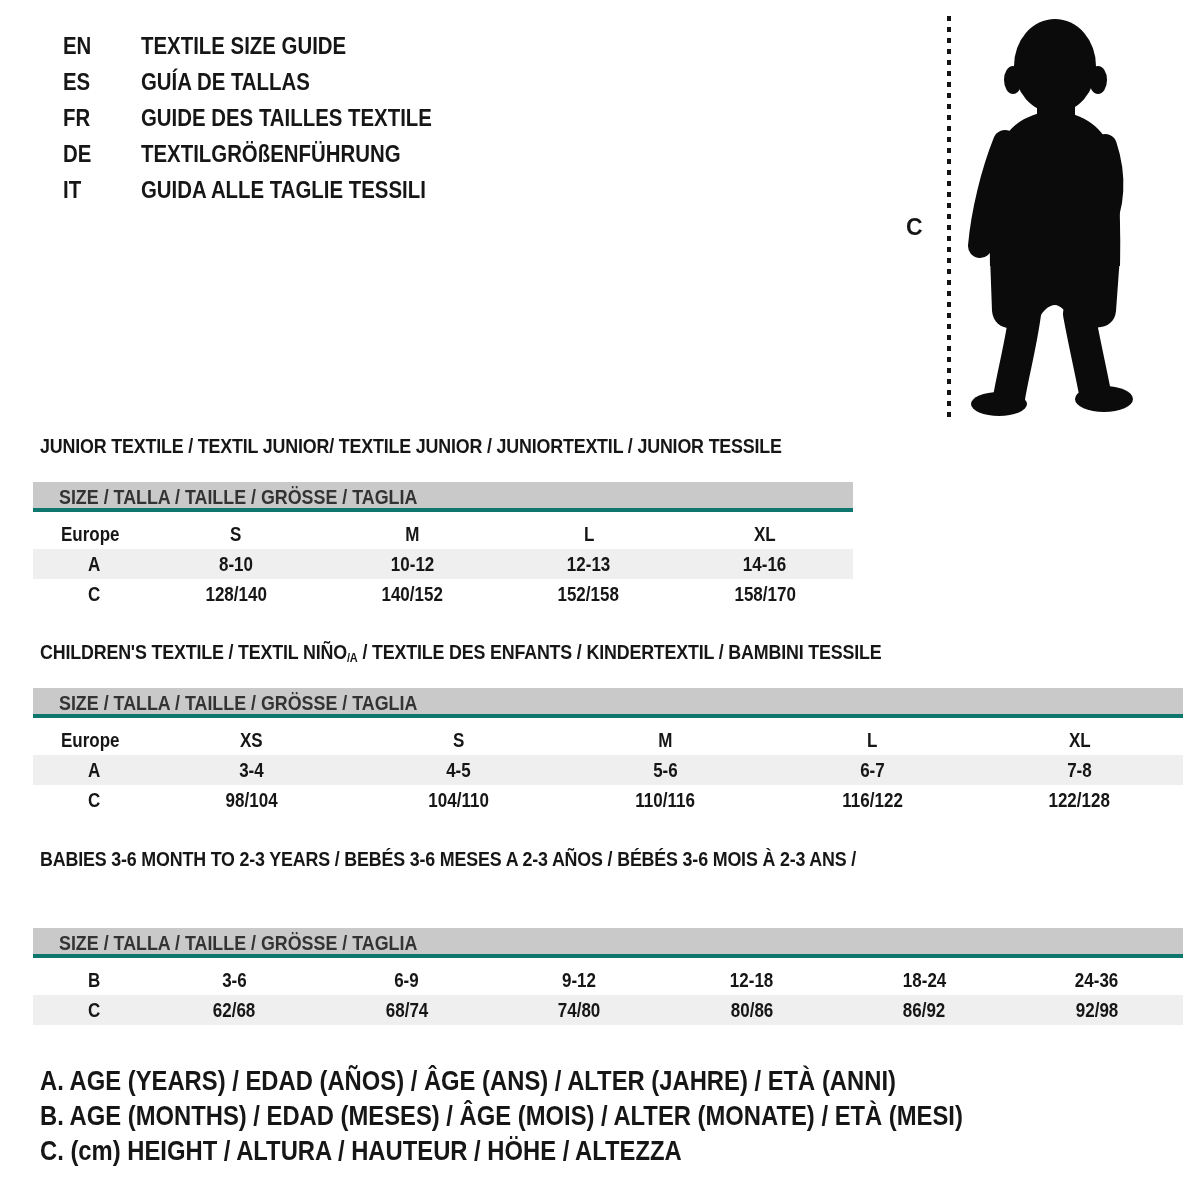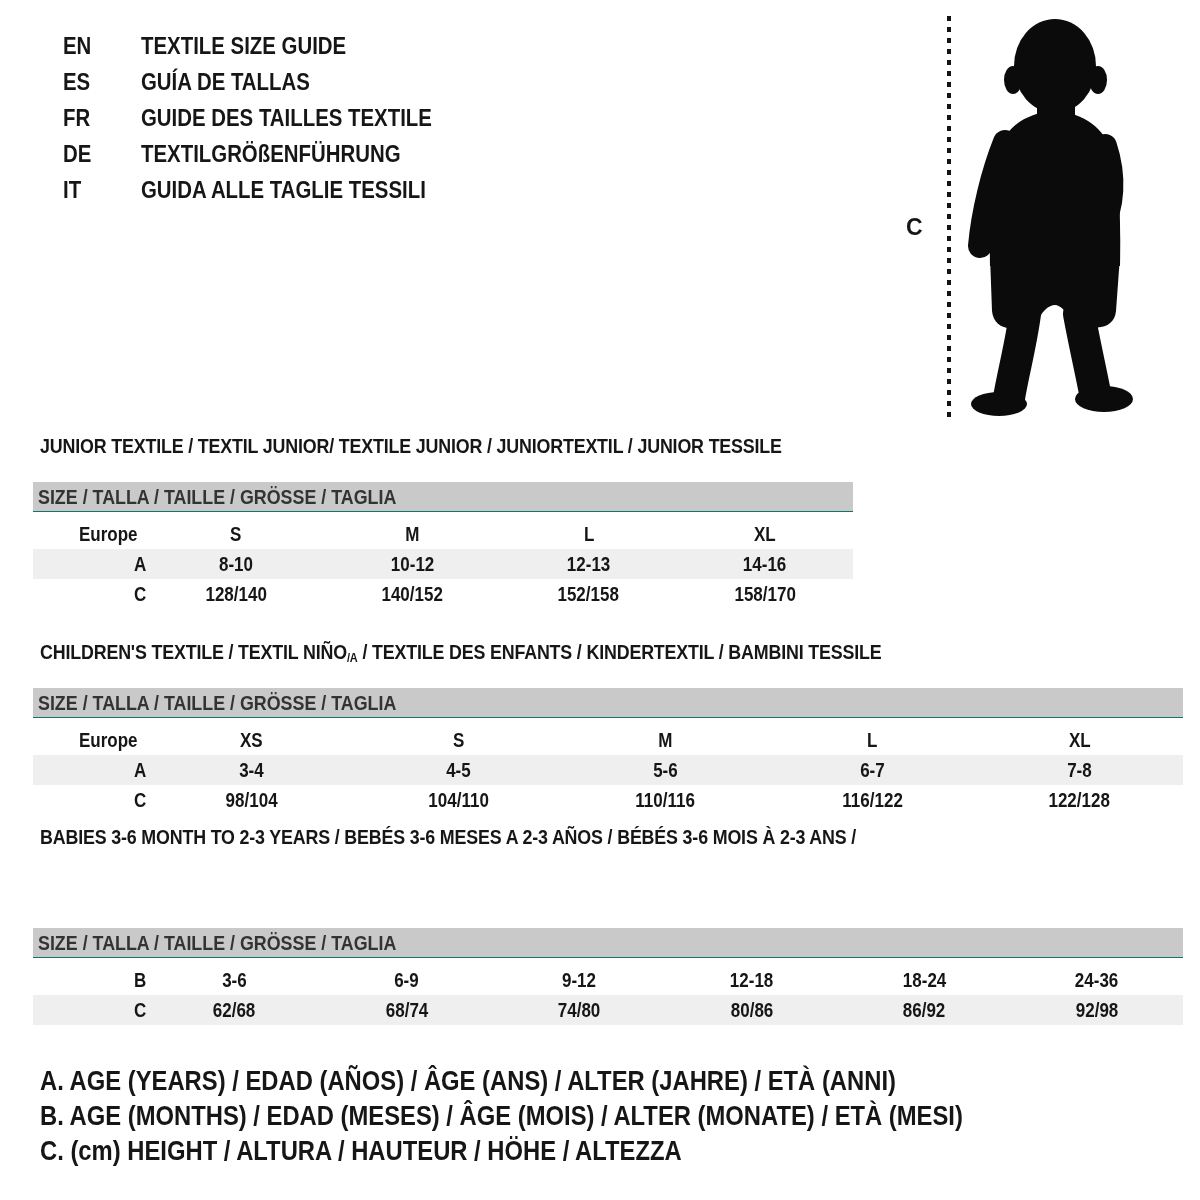--- a/index.html
+++ b/index.html
@@ -24,27 +24,27 @@
   .measure-label    { left:906px; top:214px; font-size:23px; }
   .silhouette-svg   { left:963px; top:14px; }
 
   
   .section-title { font-size:21px; letter-spacing:-0.2px; }
   .title-sub { font-size:13px; vertical-align:-3px; }
 
   
   .size-table { position:absolute; }
   .size-bar {
-    height:30px; line-height:30px; background:#c9c9c9; padding-left:5px;
-    font-size:21px; color:#333333; border-bottom:1px solid #0f766e;
+    height:30px; line-height:30px; background:#c9c9c9; padding-left:26px;
+    font-size:21px; color:#333333; border-bottom:4px solid #0f766e;
   }
   .trow { display:flex; height:30px; align-items:center; font-size:20px; }
   .trow.first { margin-top:7px; }
   .trow.shaded { background:#efefef; }
-  .rowlabel { width:115px; padding-left:10px; text-align:right; flex:none; }
+  .rowlabel { width:115px; padding-left:10px; text-align:center; flex:none; }
   .cell { flex:1; text-align:center; }
 
   
   .legend { left:40px; top:1063px; font-size:28px; }
   .legend-line { height:35px; line-height:35px; }
 </style>
 </head>
 <body>
 
 <div class="page">
@@ -143,21 +143,21 @@
     <div class="trow">
       <div class="rowlabel"><span class="cx">C</span></div>
       <div class="cell"><span class="cxc">98/104</span></div>
       <div class="cell"><span class="cxc">104/110</span></div>
       <div class="cell"><span class="cxc">110/116</span></div>
       <div class="cell"><span class="cxc">116/122</span></div>
       <div class="cell"><span class="cxc">122/128</span></div>
     </div>
   </div>
 
-  <div class="abs section-title" style="left:40px; top:825px;">
+  <div class="abs section-title" style="left:40px; top:847px;">
     <span class="cx">BABIES 3-6 MONTH TO 2-3 YEARS / BEBÉS 3-6 MESES A 2-3 AÑOS / BÉBÉS 3-6 MOIS À 2-3 ANS /</span>
   </div>
   <div class="size-table" style="left:33px; top:928px; width:1150px;">
     <div class="size-bar"><span class="cx">SIZE / TALLA / TAILLE / GRÖSSE / TAGLIA</span></div>
     <div class="trow first">
       <div class="rowlabel"><span class="cx">B</span></div>
       <div class="cell"><span class="cxc">3-6</span></div>
       <div class="cell"><span class="cxc">6-9</span></div>
       <div class="cell"><span class="cxc">9-12</span></div>
       <div class="cell"><span class="cxc">12-18</span></div>

